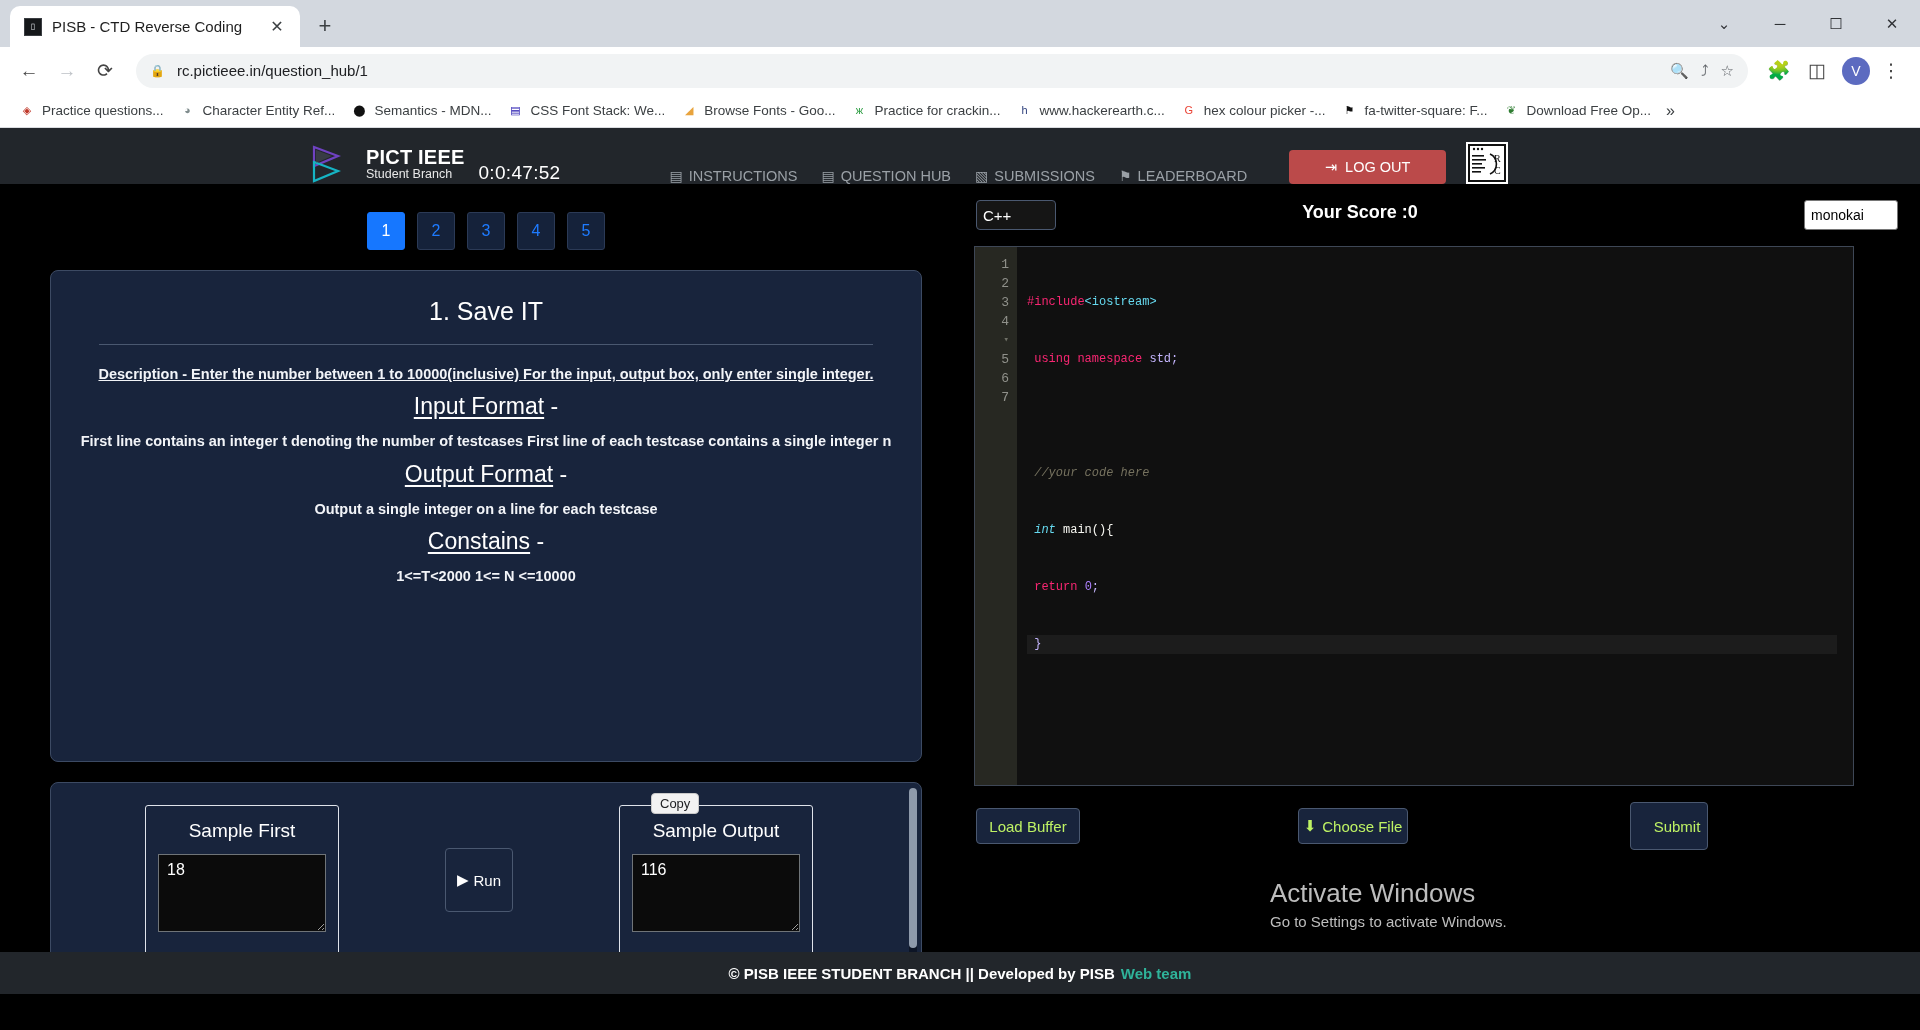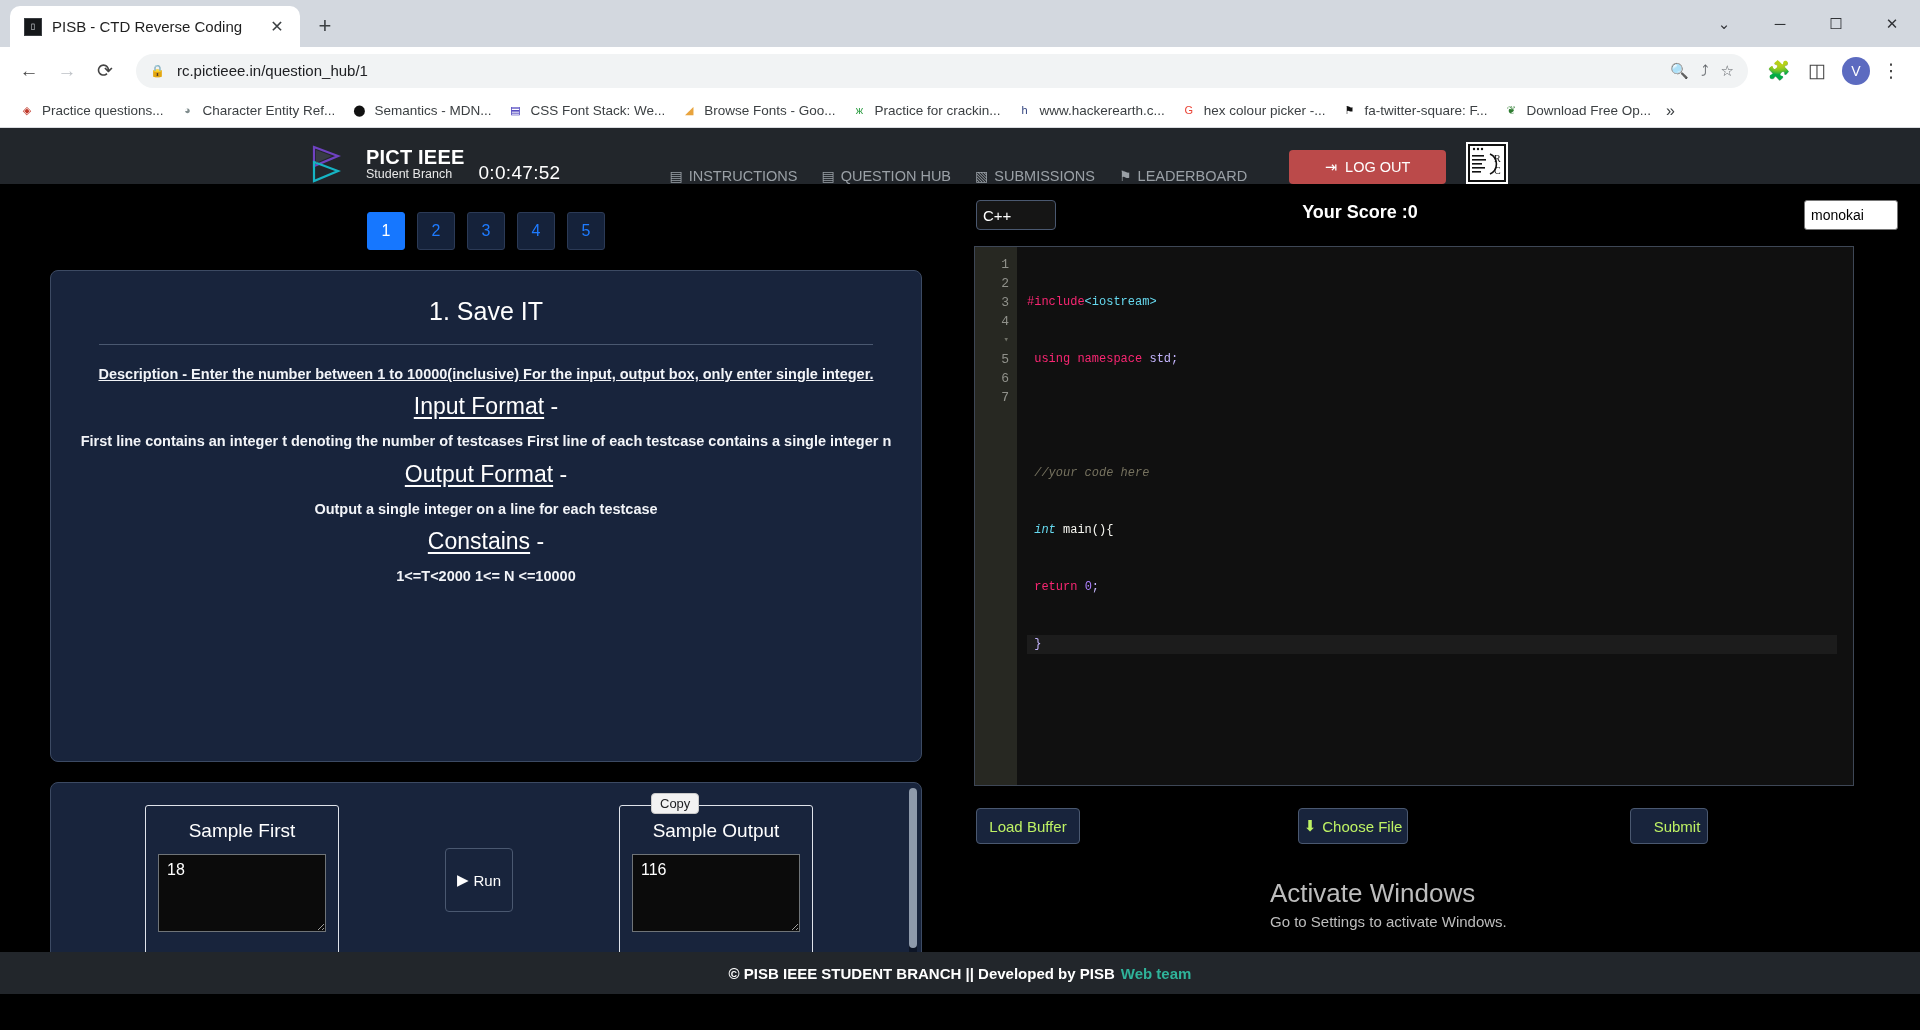--- a/index.html
+++ b/index.html
@@ -390,21 +390,21 @@
     border: 1px solid #4a5870;
     color: #bef264;
     border-radius: 4px;
     font-family: inherit;
     font-size: 15px;
     cursor: pointer;
     display: flex; align-items: center; justify-content: center; gap: 6px;
   }
   .btn-loadbuffer { width: 104px; height: 36px; margin-left: 2px; }
   .btn-choosefile { width: 110px; height: 36px; position: absolute; left: 324px; }
-  .btn-submit { width: 78px; height: 36px; position: absolute; left: 656px; padding-left: 16px; }
+  .btn-submit { width: 78px; height: 48px; position: absolute; left: 656px; padding-left: 16px; }
 
   .watermark {
     position: absolute;
     left: 1270px; top: 750px;
     color: #bdbdbd;
     pointer-events: none;
   }
   .watermark .w1 { font-size: 26px; }
   .watermark .w2 { font-size: 15px; margin-top: 4px; }
 

